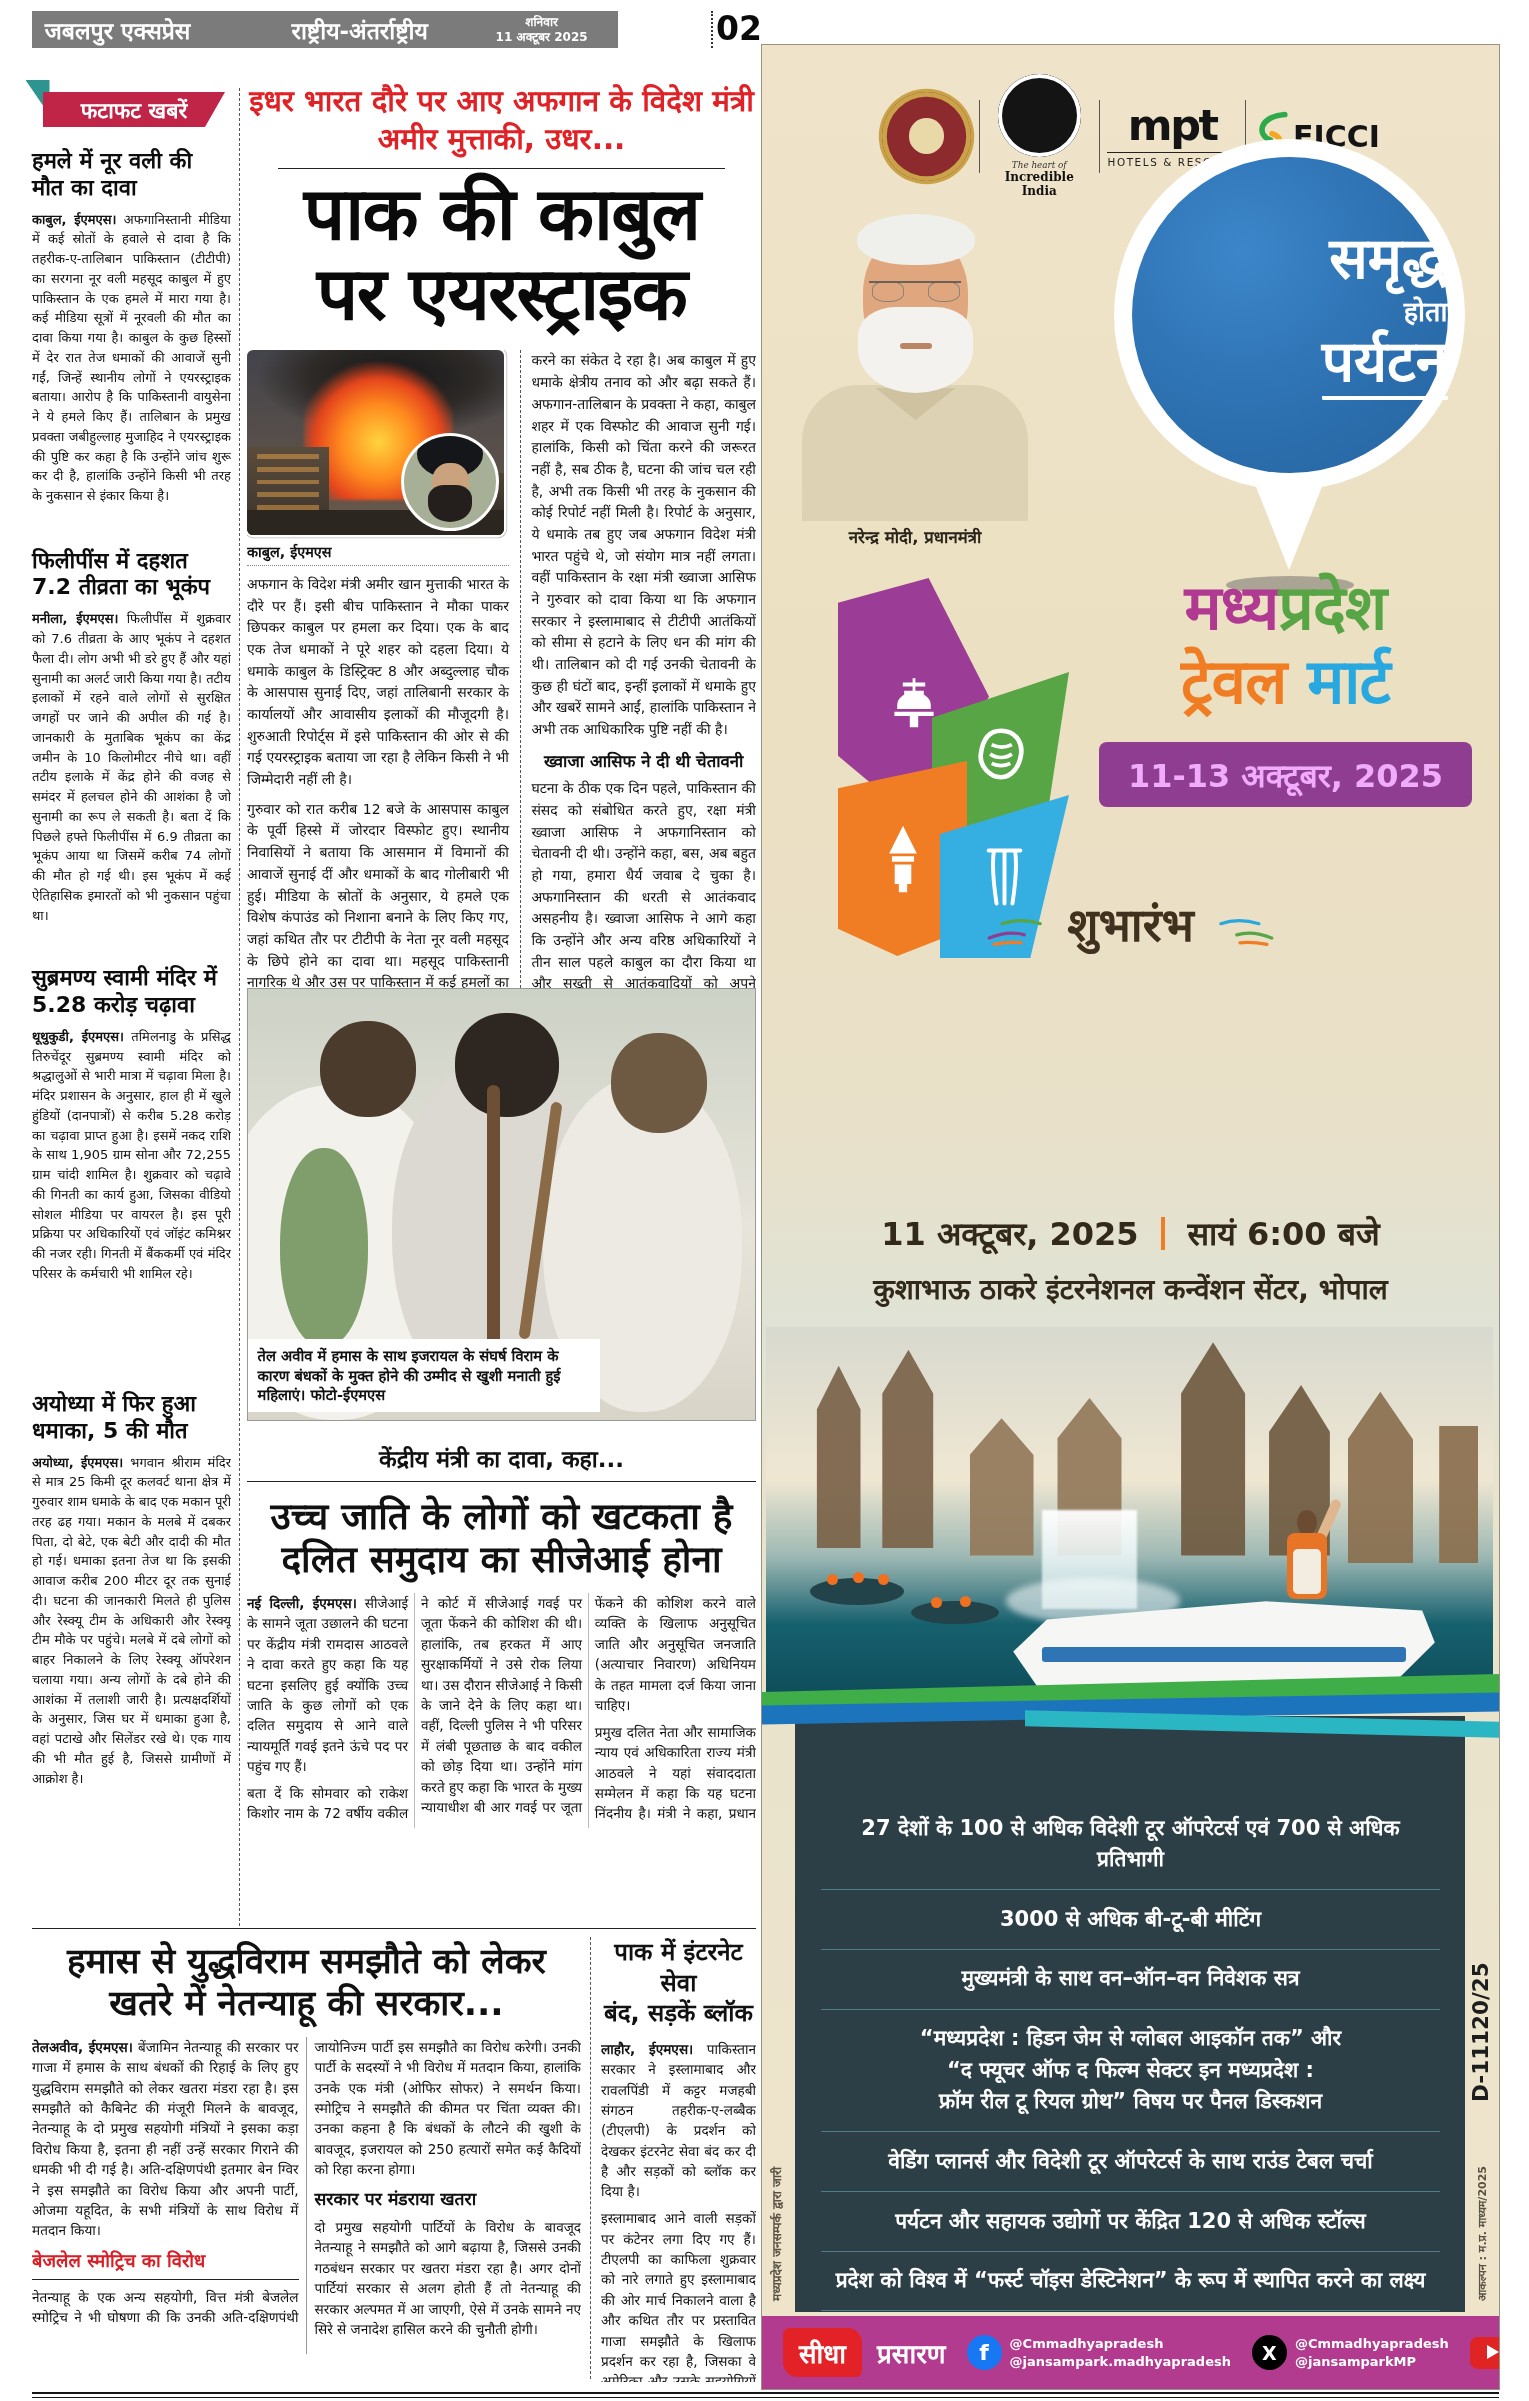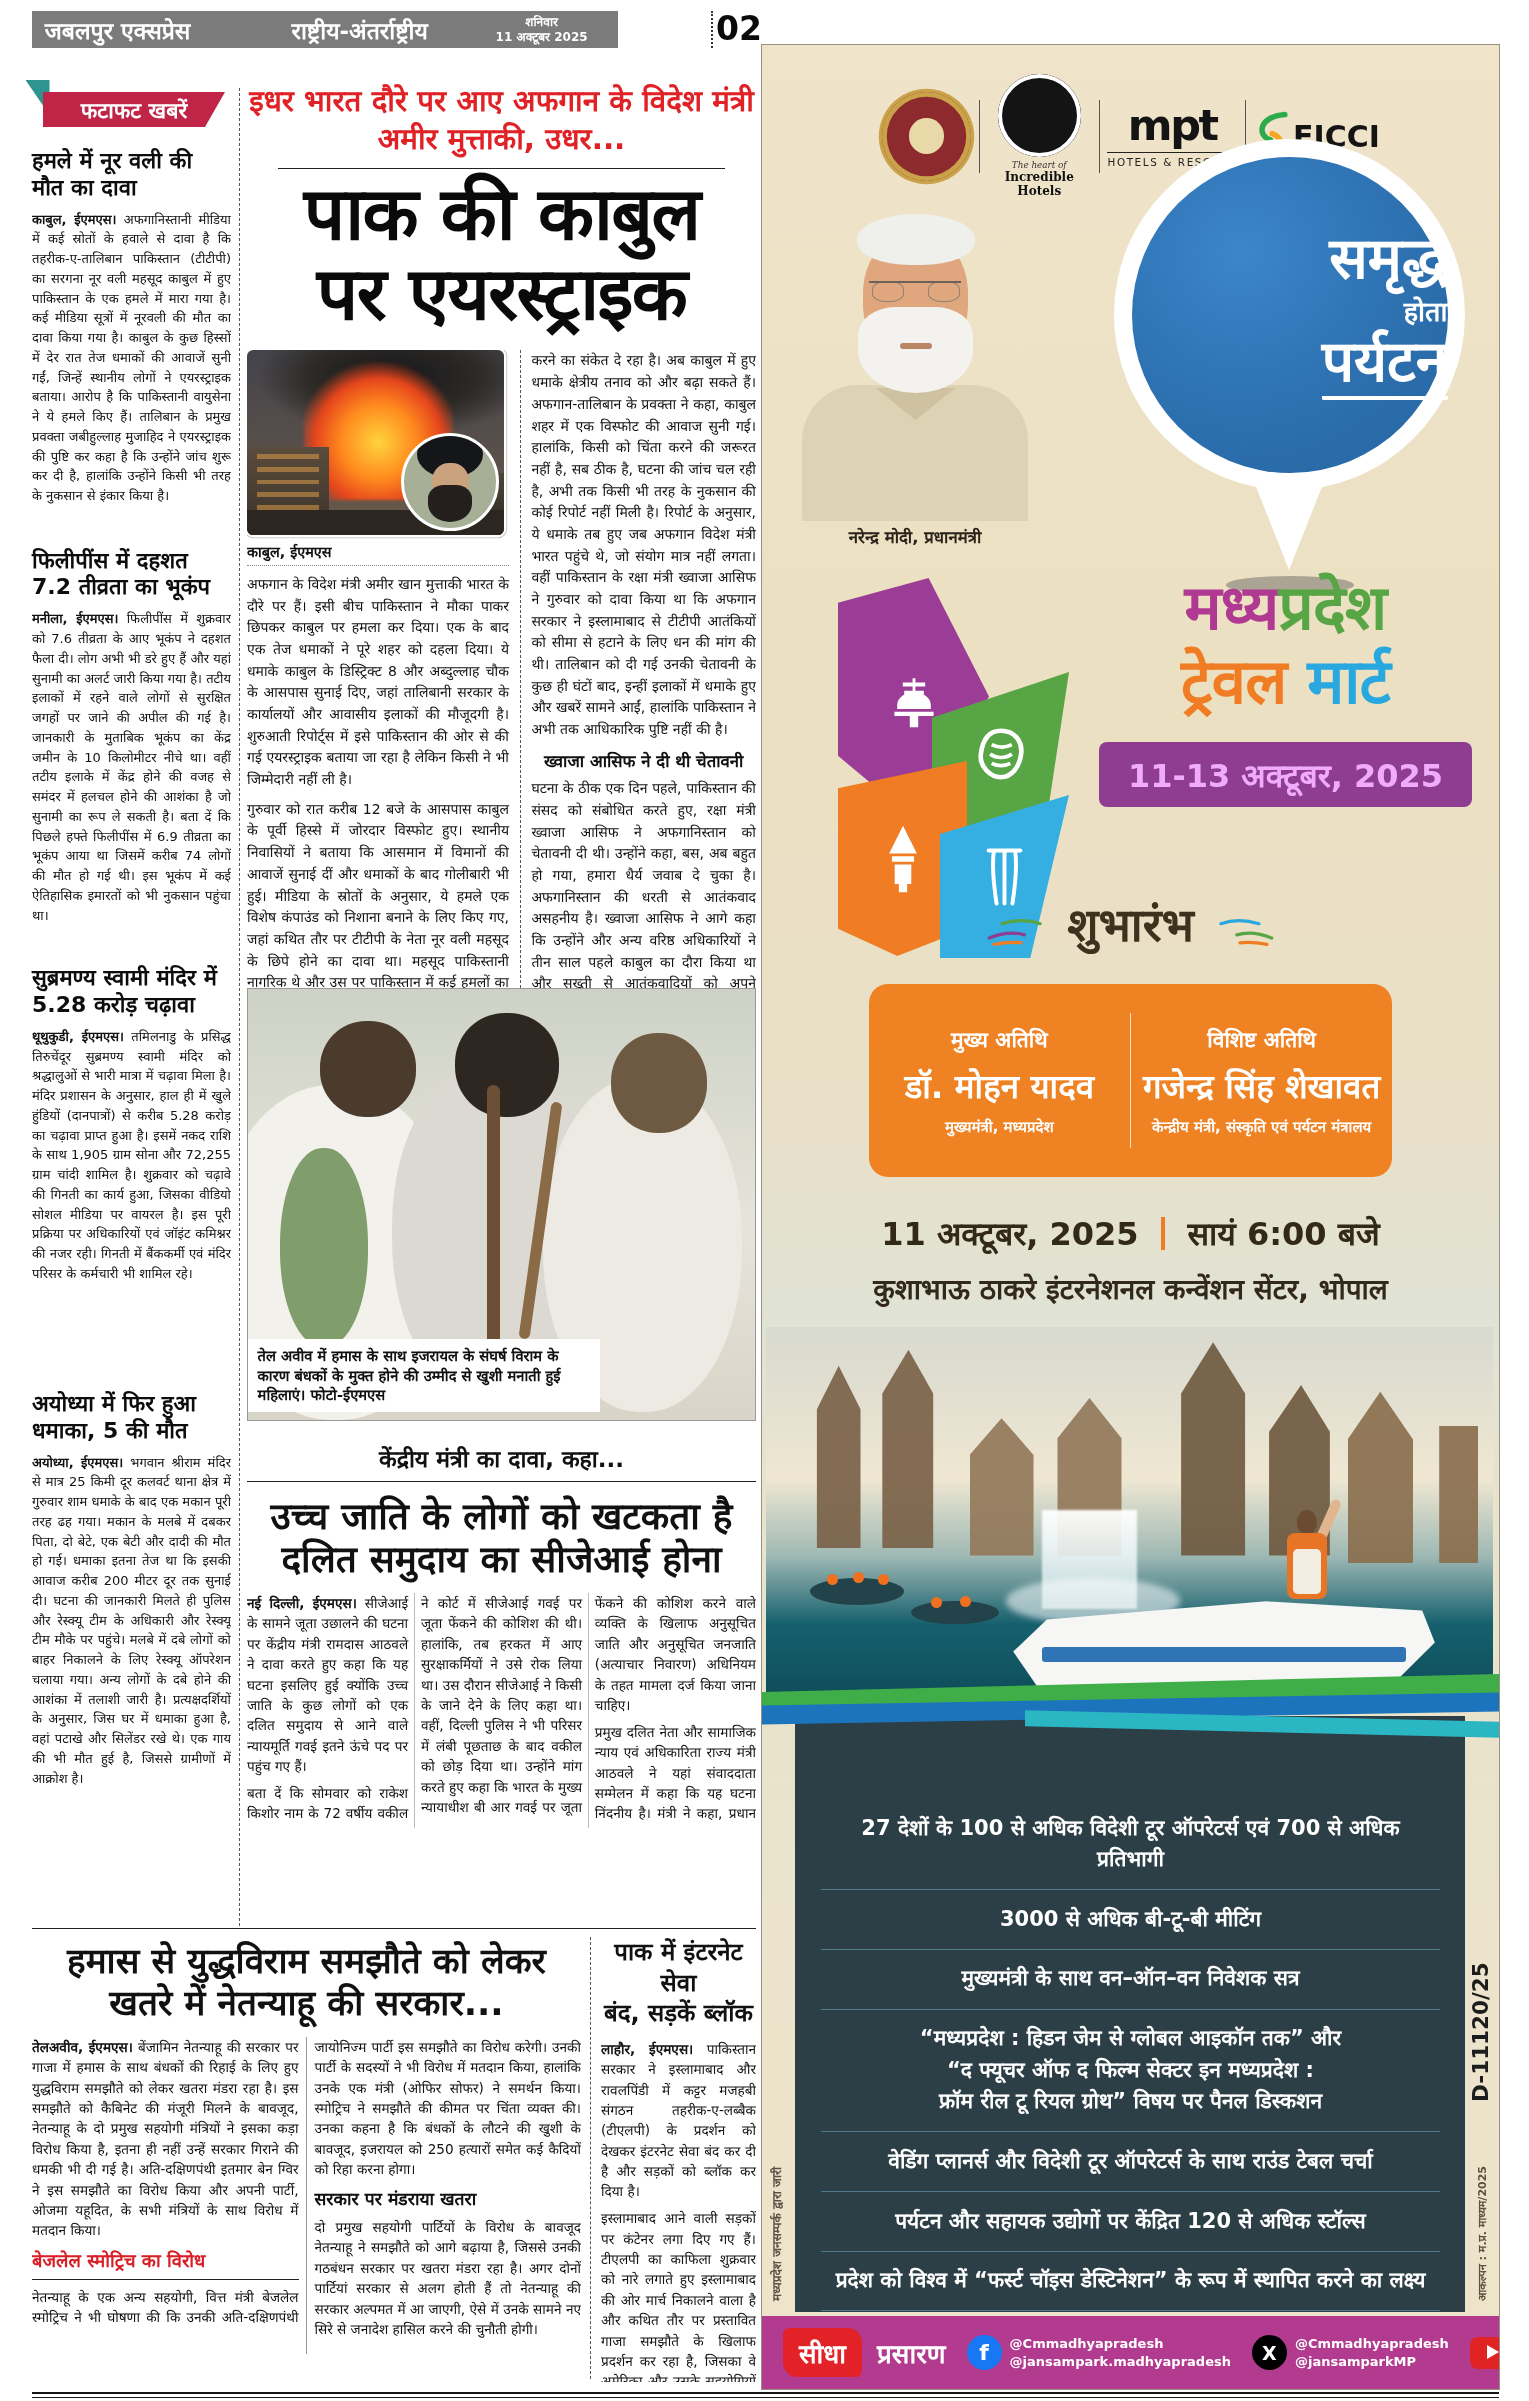--- a/index.html
+++ b/index.html
@@ -358,21 +358,21 @@
   </section>
 
   <aside class="ad">
 
     <div class="lgrow">
       <div class="lg-emblem"></div>
       <div class="lsep"></div>
       <div class="lg-mpwrap">
         <div class="lg-mp"></div>
         <div class="lg-mpc1">The heart of</div>
-        <div class="lg-mpc2">Incredible Hotels</div>
+        <div class="lg-mpc2">Incredible India</div>
       </div>
       <div class="lsep"></div>
       <div class="lg-mptwrap">
         <div class="lg-mpt">mpt</div>
         <div class="lg-mptsub">Hotels &amp; Resorts</div>
       </div>
       <div class="lsep"></div>
       <div class="lg-ficci">
         <svg class="ficciarc" viewBox="0 0 44 70">
           <path d="M40 8 C8 10 4 34 22 40" fill="none" stroke="#2faa4a" stroke-width="7" stroke-linecap="round"></path>
@@ -441,33 +441,20 @@
         <path d="M4 34 q24 -10 44 -4" stroke="#8f3d90" stroke-width="4" fill="none" stroke-linecap="round"></path>
         <path d="M20 16 q26 -8 48 0" stroke="#58a546" stroke-width="4" fill="none" stroke-linecap="round"></path>
         <path d="M10 42 q20 -4 34 -2" stroke="#f07d23" stroke-width="4" fill="none" stroke-linecap="round"></path>
       </svg><span>शुभारंभ</span><svg width="67" height="35" viewBox="0 0 84 44">
         <path d="M80 34 q-24 -10 -44 -4" stroke="#58a546" stroke-width="4" fill="none" stroke-linecap="round"></path>
         <path d="M64 16 q-26 -8 -48 0" stroke="#29a8e0" stroke-width="4" fill="none" stroke-linecap="round"></path>
         <path d="M74 42 q-20 -4 -34 -2" stroke="#f07d23" stroke-width="4" fill="none" stroke-linecap="round"></path>
       </svg>
     </div>
 
-    <div class="gbox">
-      <div class="gcell">
-        <div class="gt">मुख्य अतिथि</div>
-        <div class="gn">डॉ. मोहन यादव</div>
-        <div class="gd">मुख्यमंत्री, मध्यप्रदेश</div>
-      </div>
-      <div class="gdivide"></div>
-      <div class="gcell">
-        <div class="gt">विशिष्ट अतिथि</div>
-        <div class="gn">गजेन्द्र सिंह शेखावत</div>
-        <div class="gd">केन्द्रीय मंत्री, संस्कृति एवं पर्यटन मंत्रालय</div>
-      </div>
-    </div>
 
     <div class="dtrow">
       <span>11 अक्टूबर, 2025</span><span class="dtpipe"></span><span>सायं 6:00 बजे</span>
     </div>
     <div class="venue">कुशाभाऊ ठाकरे इंटरनेशनल कन्वेंशन सेंटर, भोपाल</div>
 
     <div class="collage">
       <div class="mon m1"></div>
       <div class="mon m2"></div>
       <div class="mon m3"></div>

